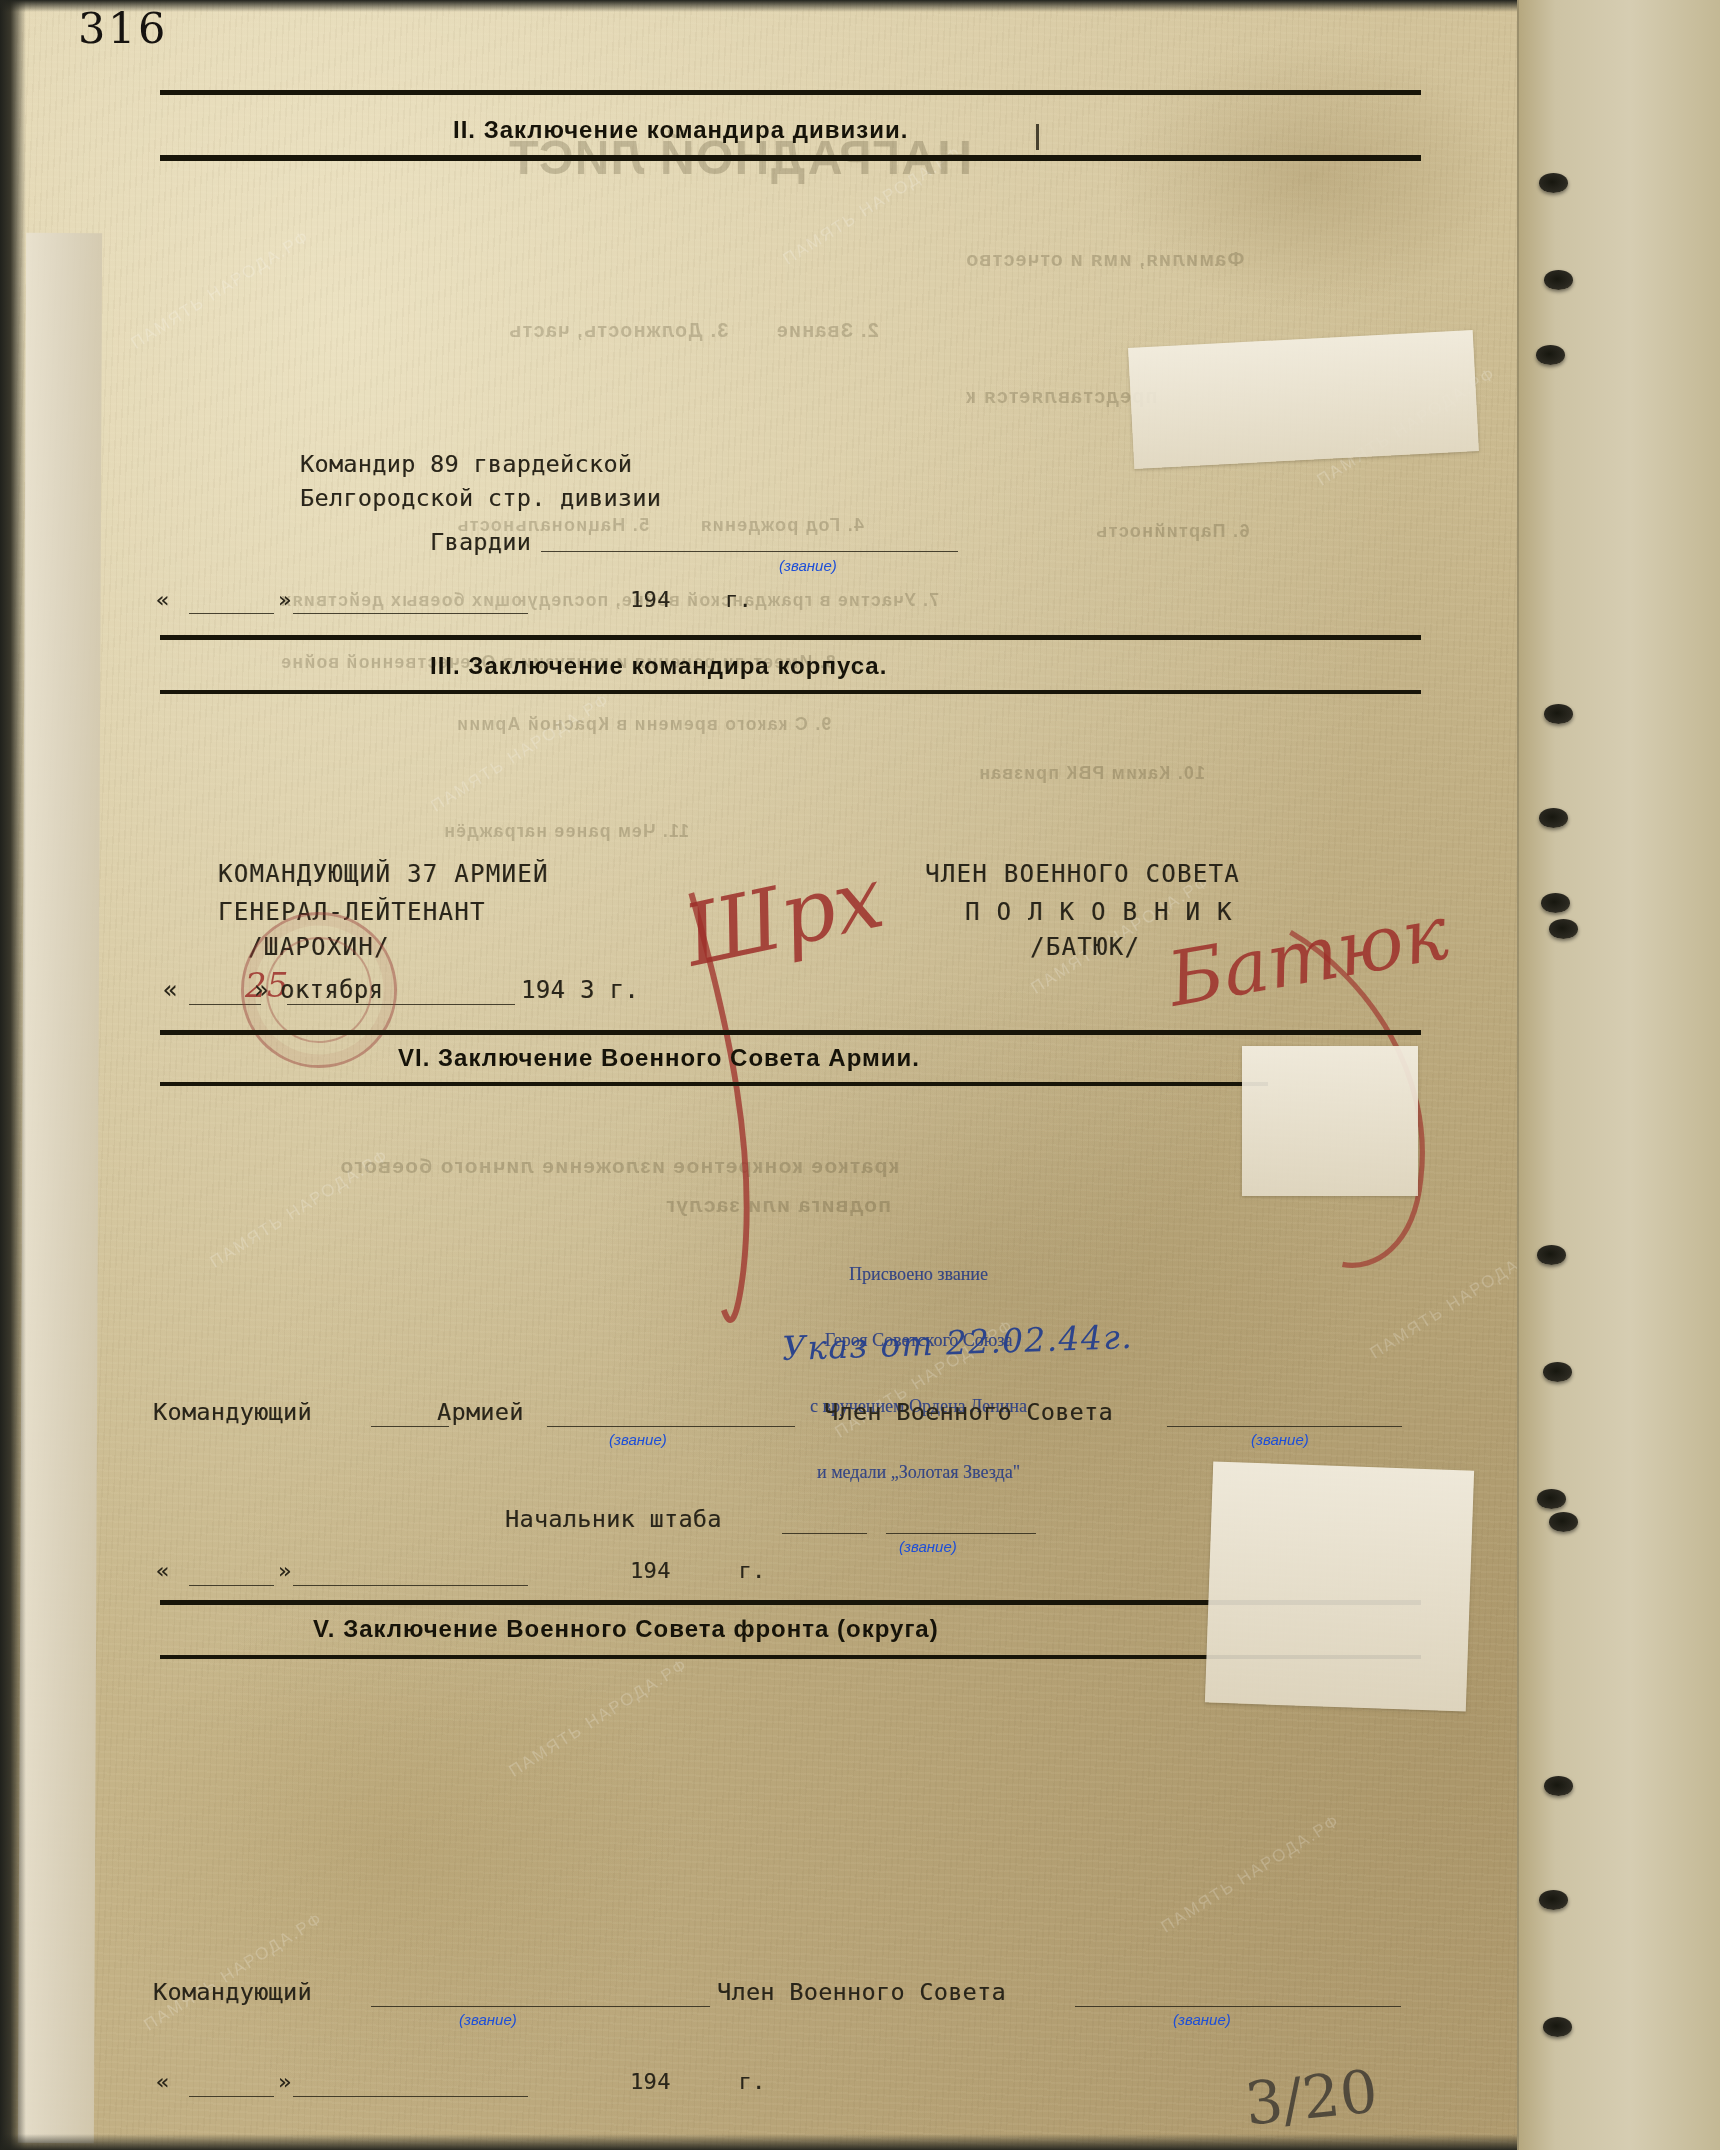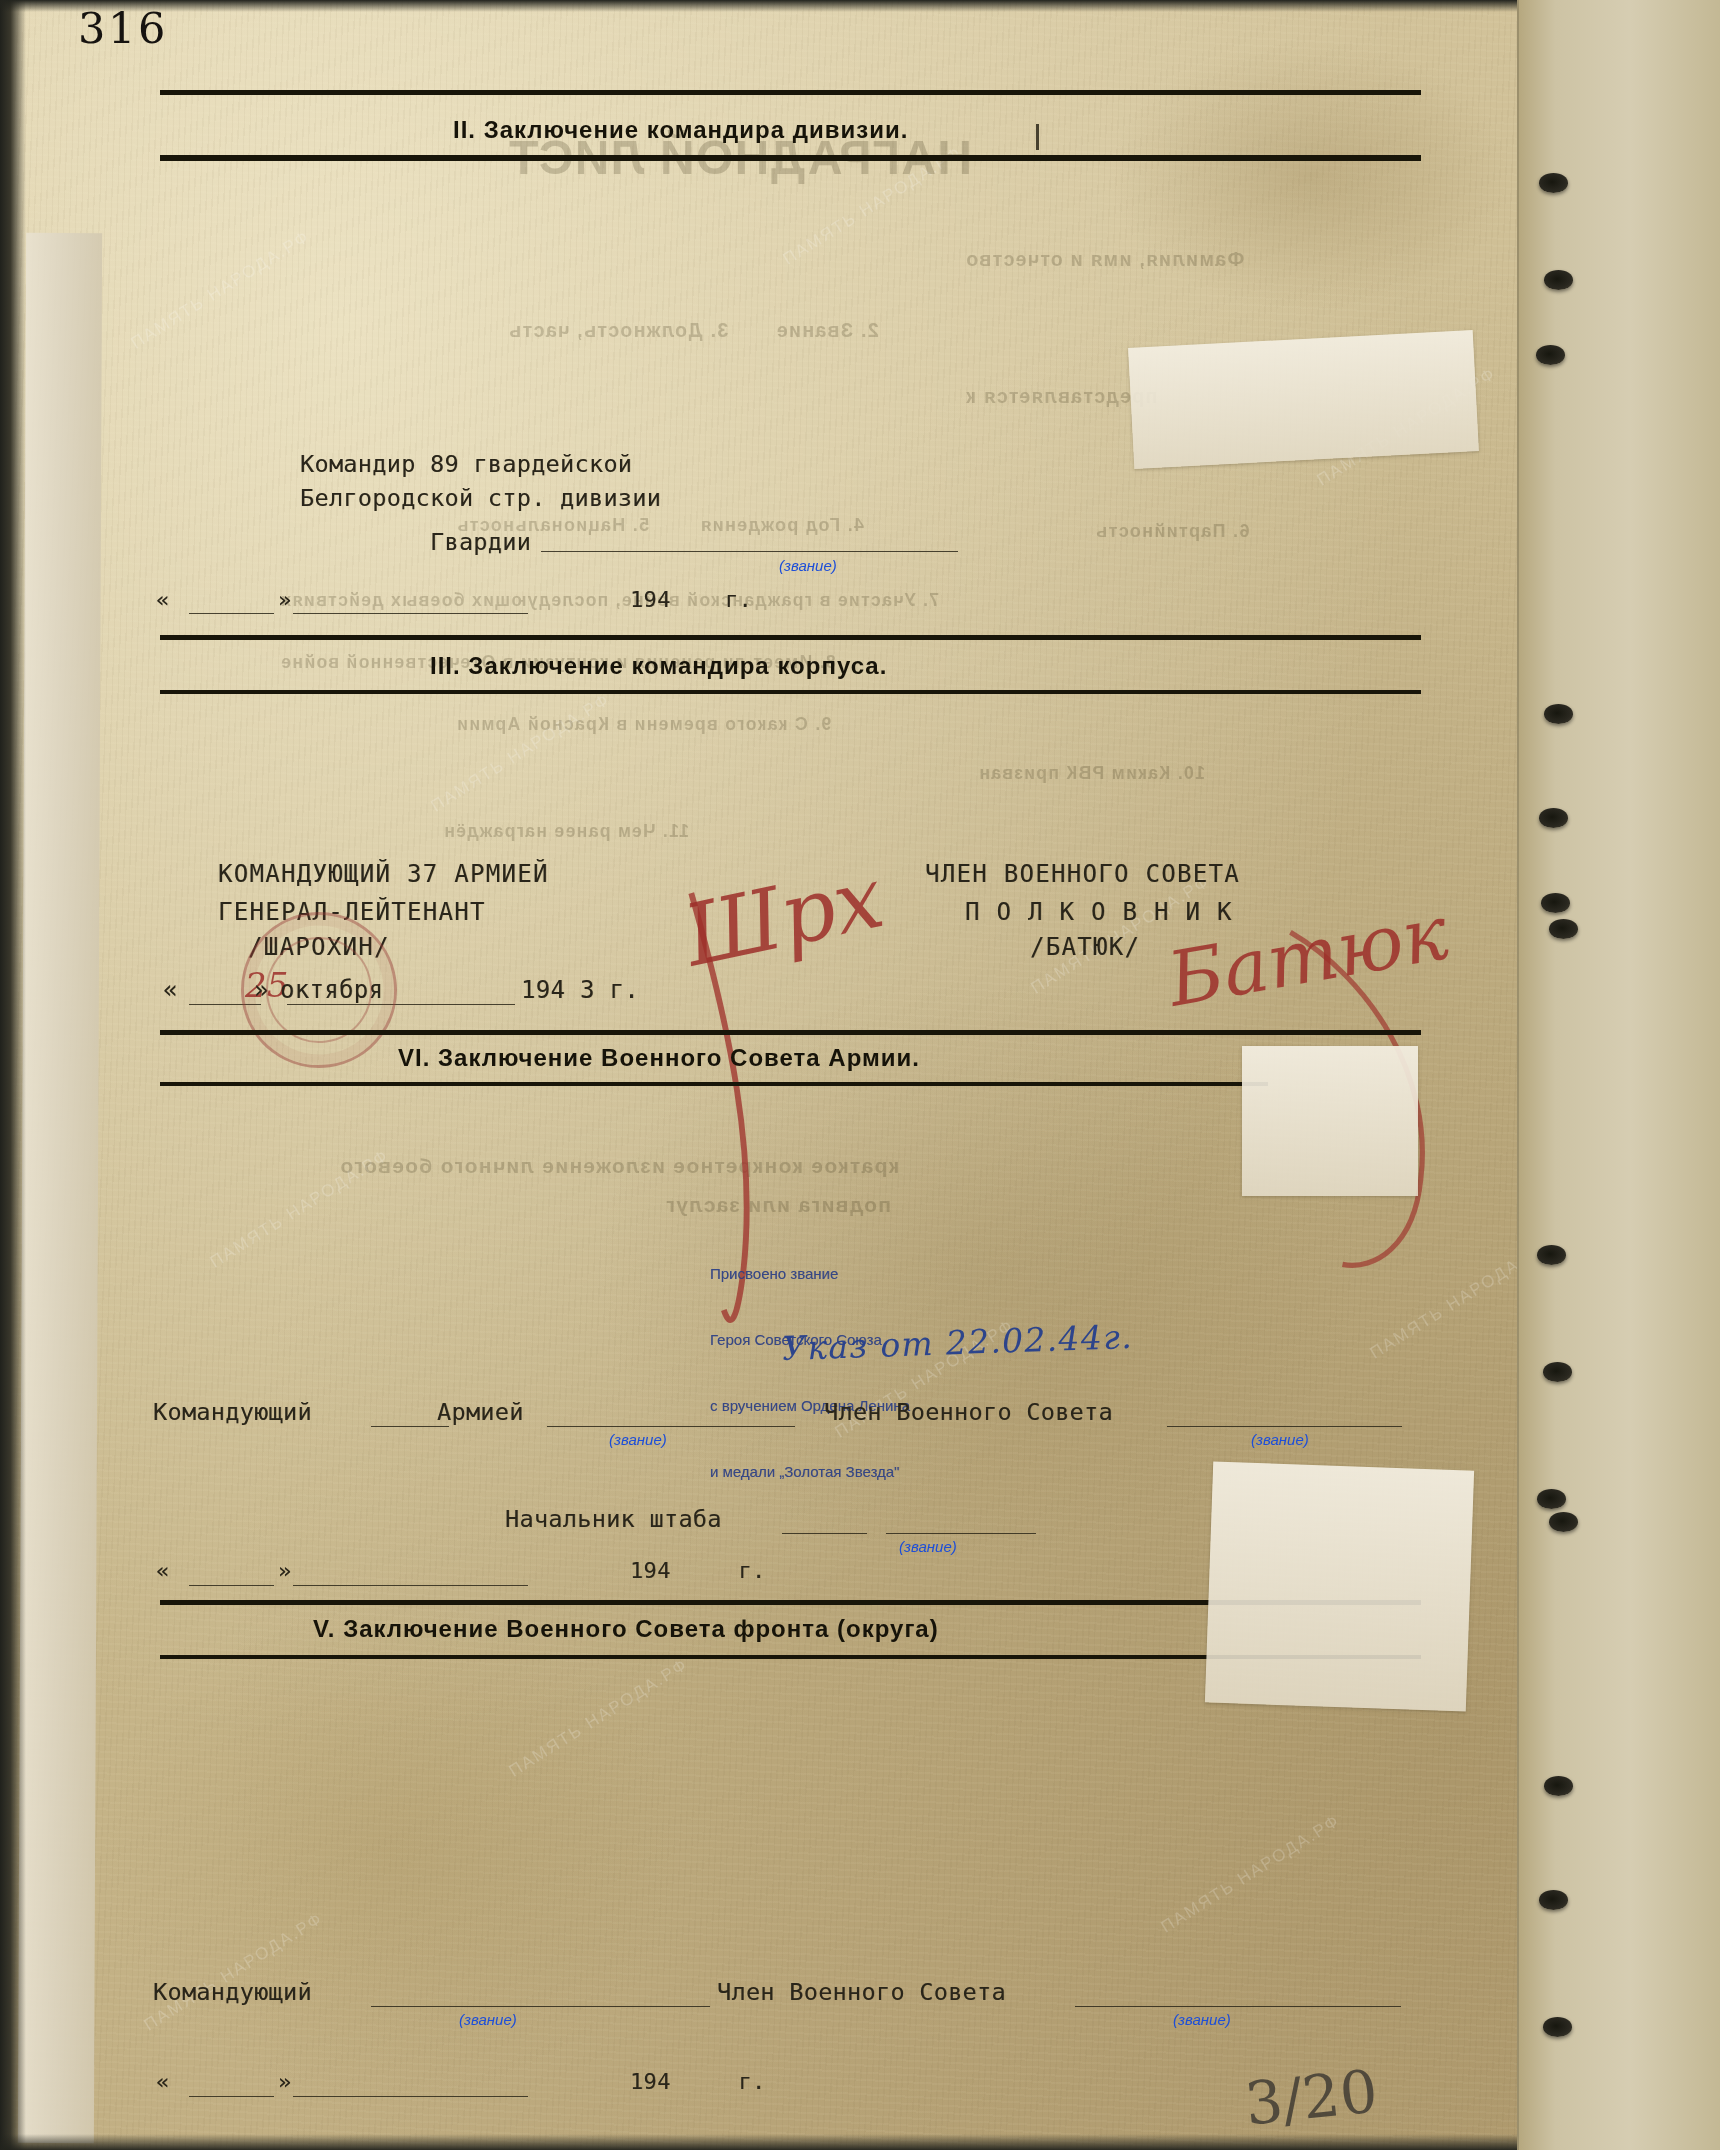--- a/index.html
+++ b/index.html
@@ -123,24 +123,25 @@
     font-weight: bold;
     transform: scaleX(-1);
     white-space: pre;
     letter-spacing: 1.3px;
   }
 
   
   .blue-stamp {
     position: absolute;
     color: #2b3f86;
-    font-family: Liberation Sans, sans-serif;
-    font-size: 15px;
+    font-family: Liberation Serif, serif;
+    font-size: 18px;
     line-height: 22px;
     white-space: pre;
+    text-align: center;
     opacity: 0.92;
     text-shadow: 0.3px 0.3px 0 rgba(40,55,120,0.4);
   }
   .blue-hand {
     position: absolute;
     color: #26408d;
     font-family: "DejaVu Serif", serif;
     font-style: italic;
     font-size: 33px;
     letter-spacing: 1.3px;

